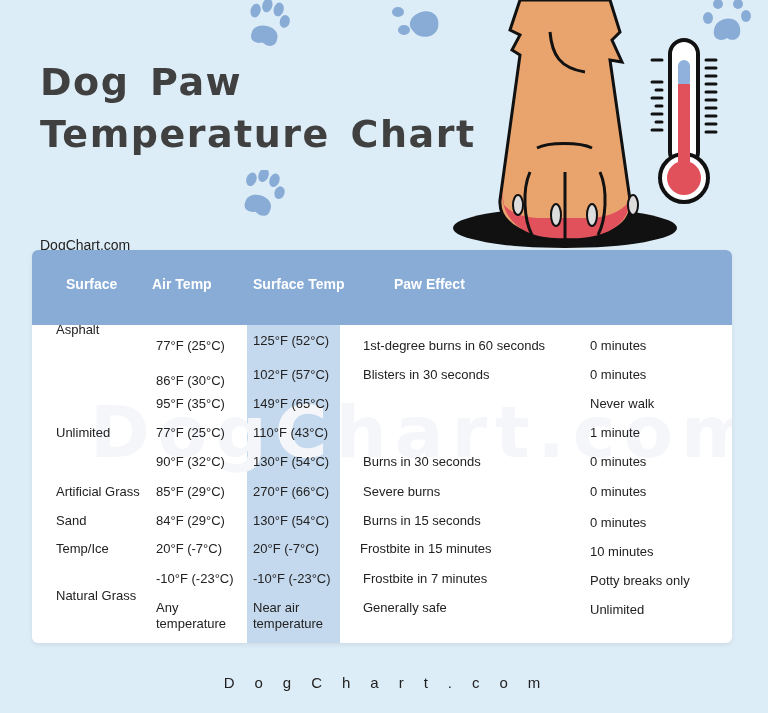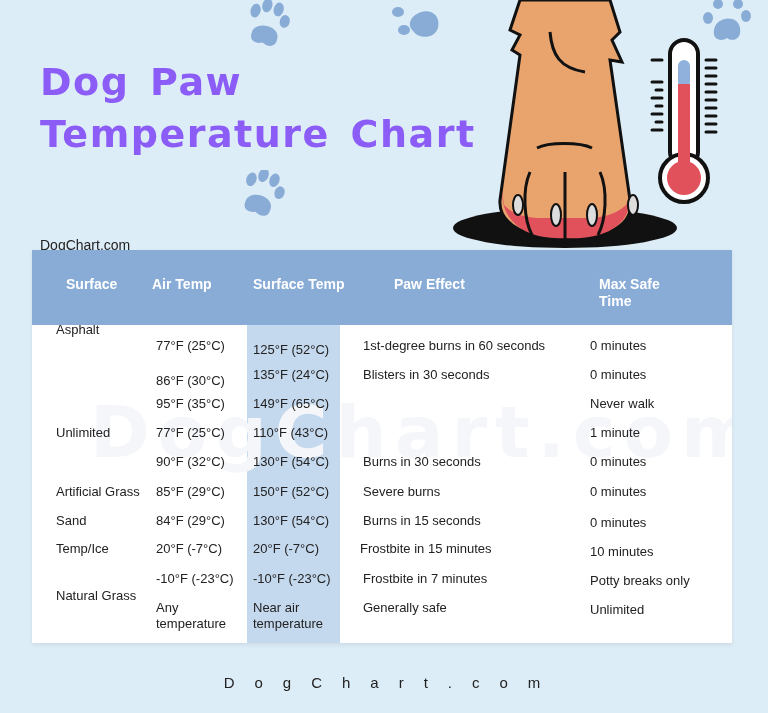--- a/index.html
+++ b/index.html
@@ -7,36 +7,36 @@
     body {
       background: #ddedf7;
       font-family: "Liberation Sans", sans-serif;
       position: relative;
       color: #222;
     }
     .title {
       position: absolute; left: 40px; top: 56px;
       font-family: "DejaVu Sans", sans-serif;
       font-weight: bold; font-size: 38px; line-height: 52px;
-      letter-spacing: 1.5px; color: #8b5cf6;
+      letter-spacing: 1.5px; color: #404040;
       word-spacing: 6px;
     }
     .title span { display: block; }
     .site-top {
       position: absolute; left: 40px; top: 237px;
       font-size: 14px; color: #222;
     }
     .paw { position: absolute; }
     .illustration { position: absolute; left: 440px; top: 0; }
     .thermo { position: absolute; left: 644px; top: 38px; }
 
     .table-card {
       position: absolute; left: 32px; top: 250px;
       width: 700px; height: 393px;
-      background: #fff; border-radius: 0; overflow: hidden;
+      background: #fff; border-radius: 6px; overflow: hidden;
       box-shadow: 0 2px 4px rgba(0,0,0,0.08);
     }
     .thead {
       position: absolute; left: 0; top: 0; width: 700px; height: 75px;
       background: #89acd6;
     }
     .th {
       position: absolute; top: 26px; color: #fff; font-weight: bold; font-size: 14px;
       line-height: 17px;
     }
@@ -147,53 +147,52 @@
 </svg>
 
 <div class="site-top">DogChart.com</div>
 
 <div class="table-card">
   <div class="thead"></div>
   <div class="th" style="left:34px">Surface</div>
   <div class="th" style="left:120px">Air Temp</div>
   <div class="th" style="left:221px">Surface Temp</div>
   <div class="th" style="left:362px">Paw Effect</div>
-  <div class="th" style="left:567px;width:80px;white-space:normal">Max Safe Time</div>
 
   <div class="hl-col"></div>
   <div class="watermark">DogChart.com</div>
 
   <div class="cell" style="left:24px;top:72px">Asphalt</div>
   <div class="cell" style="left:124px;top:88px">77°F (25°C)</div>
-  <div class="cell" style="left:221px;top:92px">125°F (52°C)</div>
+  <div class="cell" style="left:221px;top:83px">125°F (52°C)</div>
   <div class="cell" style="left:331px;top:88px">1st-degree burns in 60 seconds</div>
   <div class="cell" style="left:558px;top:88px">0 minutes</div>
 
   <div class="cell" style="left:124px;top:123px">86°F (30°C)</div>
-  <div class="cell" style="left:221px;top:117px">135°F (24°C)</div>
+  <div class="cell" style="left:221px;top:117px">102°F (57°C)</div>
   <div class="cell" style="left:331px;top:117px">Blisters in 30 seconds</div>
   <div class="cell" style="left:558px;top:117px">0 minutes</div>
 
   <div class="cell" style="left:124px;top:146px">95°F (35°C)</div>
   <div class="cell" style="left:221px;top:146px">149°F (65°C)</div>
   <div class="cell" style="left:558px;top:146px">Never walk</div>
 
   <div class="cell" style="left:24px;top:175px">Unlimited</div>
   <div class="cell" style="left:124px;top:175px">77°F (25°C)</div>
   <div class="cell" style="left:221px;top:175px">110°F (43°C)</div>
   <div class="cell" style="left:558px;top:175px">1 minute</div>
 
   <div class="cell" style="left:124px;top:204px">90°F (32°C)</div>
   <div class="cell" style="left:221px;top:204px">130°F (54°C)</div>
   <div class="cell" style="left:331px;top:204px">Burns in 30 seconds</div>
   <div class="cell" style="left:558px;top:204px">0 minutes</div>
 
   <div class="cell" style="left:24px;top:234px">Artificial Grass</div>
   <div class="cell" style="left:124px;top:234px">85°F (29°C)</div>
-  <div class="cell" style="left:221px;top:234px">150°F (52°C)</div>
+  <div class="cell" style="left:221px;top:234px">270°F (66°C)</div>
   <div class="cell" style="left:331px;top:234px">Severe burns</div>
   <div class="cell" style="left:558px;top:234px">0 minutes</div>
 
   <div class="cell" style="left:24px;top:263px">Sand</div>
   <div class="cell" style="left:124px;top:263px">84°F (29°C)</div>
   <div class="cell" style="left:221px;top:263px">130°F (54°C)</div>
   <div class="cell" style="left:331px;top:263px">Burns in 15 seconds</div>
   <div class="cell" style="left:558px;top:265px">0 minutes</div>
 
   <div class="cell" style="left:24px;top:291px">Temp/Ice</div>

